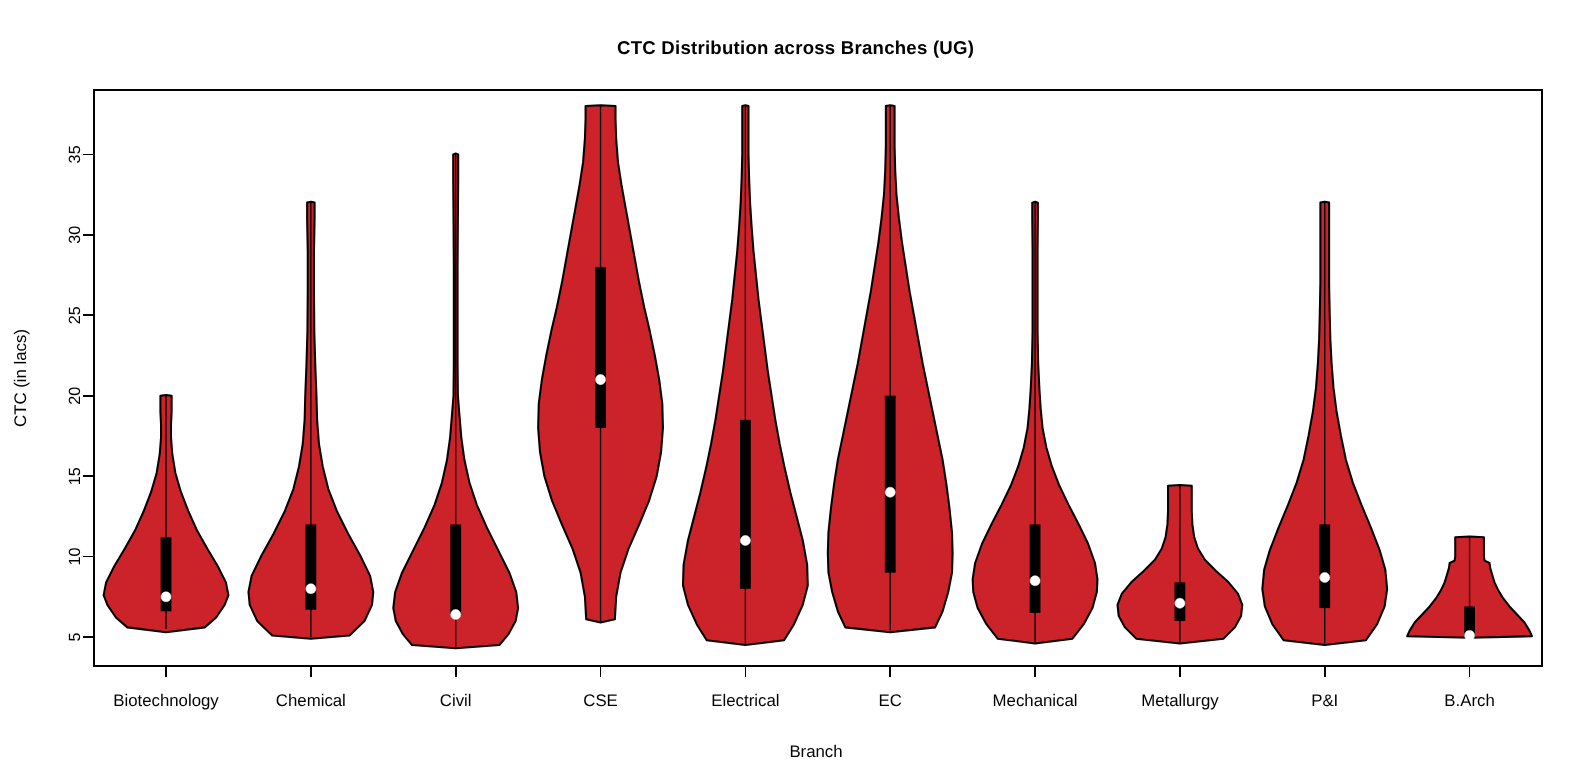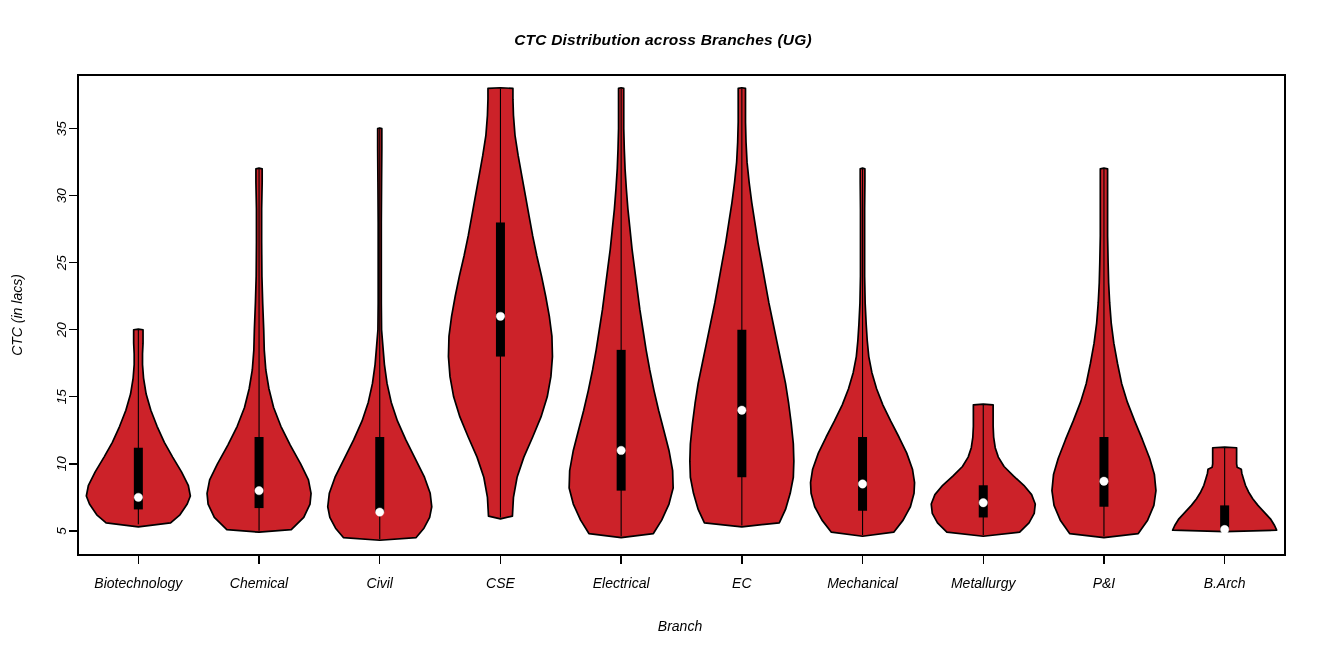--- a/index.html
+++ b/index.html
@@ -11,21 +11,20 @@
     width: 1327px;
     height: 653px;
     font-family: "Liberation Sans", sans-serif;
     color: #000000;
     overflow: hidden;
   }
   #plot-root {
     position: relative;
     width: 1327px;
     height: 653px;
-    font-style: italic;
   }
   #chart-svg {
     display: block;
     width: 1327px;
     height: 653px;
   }
   .chart-title {
     font-family: "Liberation Sans", sans-serif;
     font-size: 15.5px;
     font-weight: bold;

